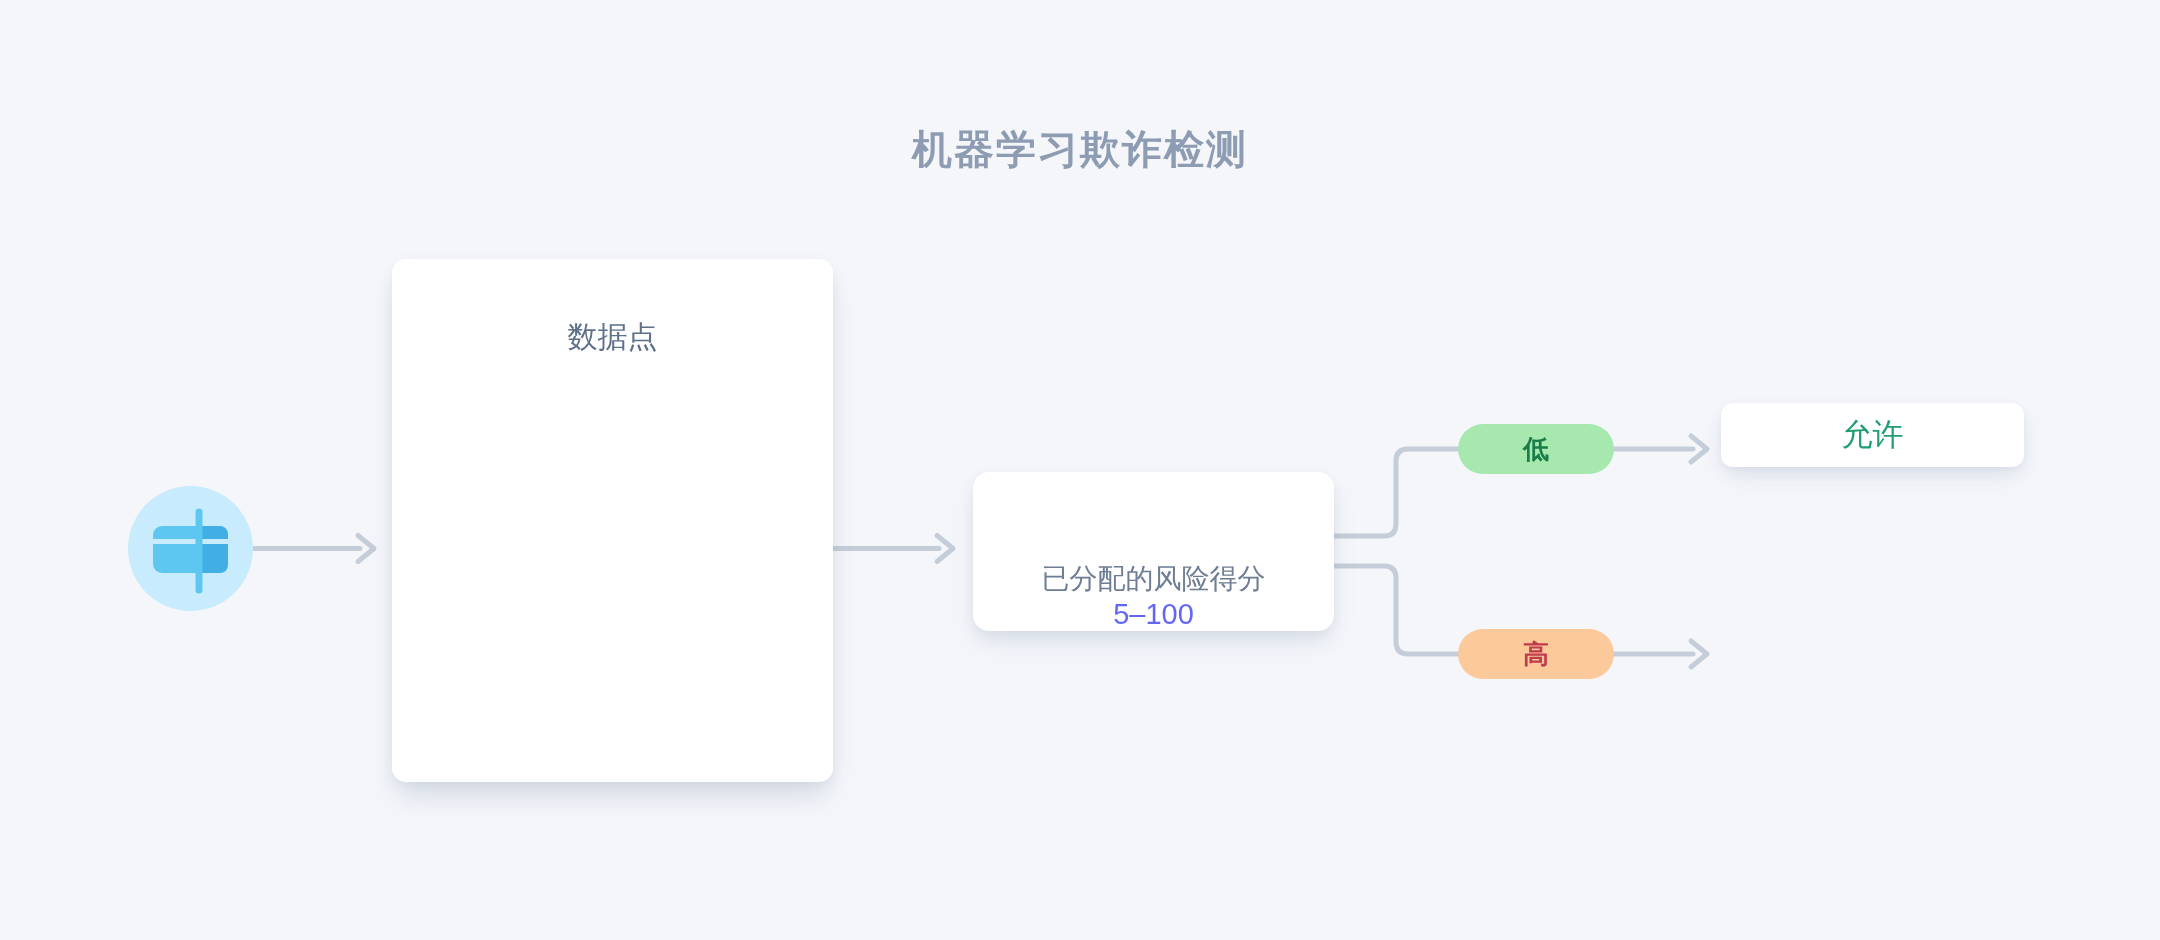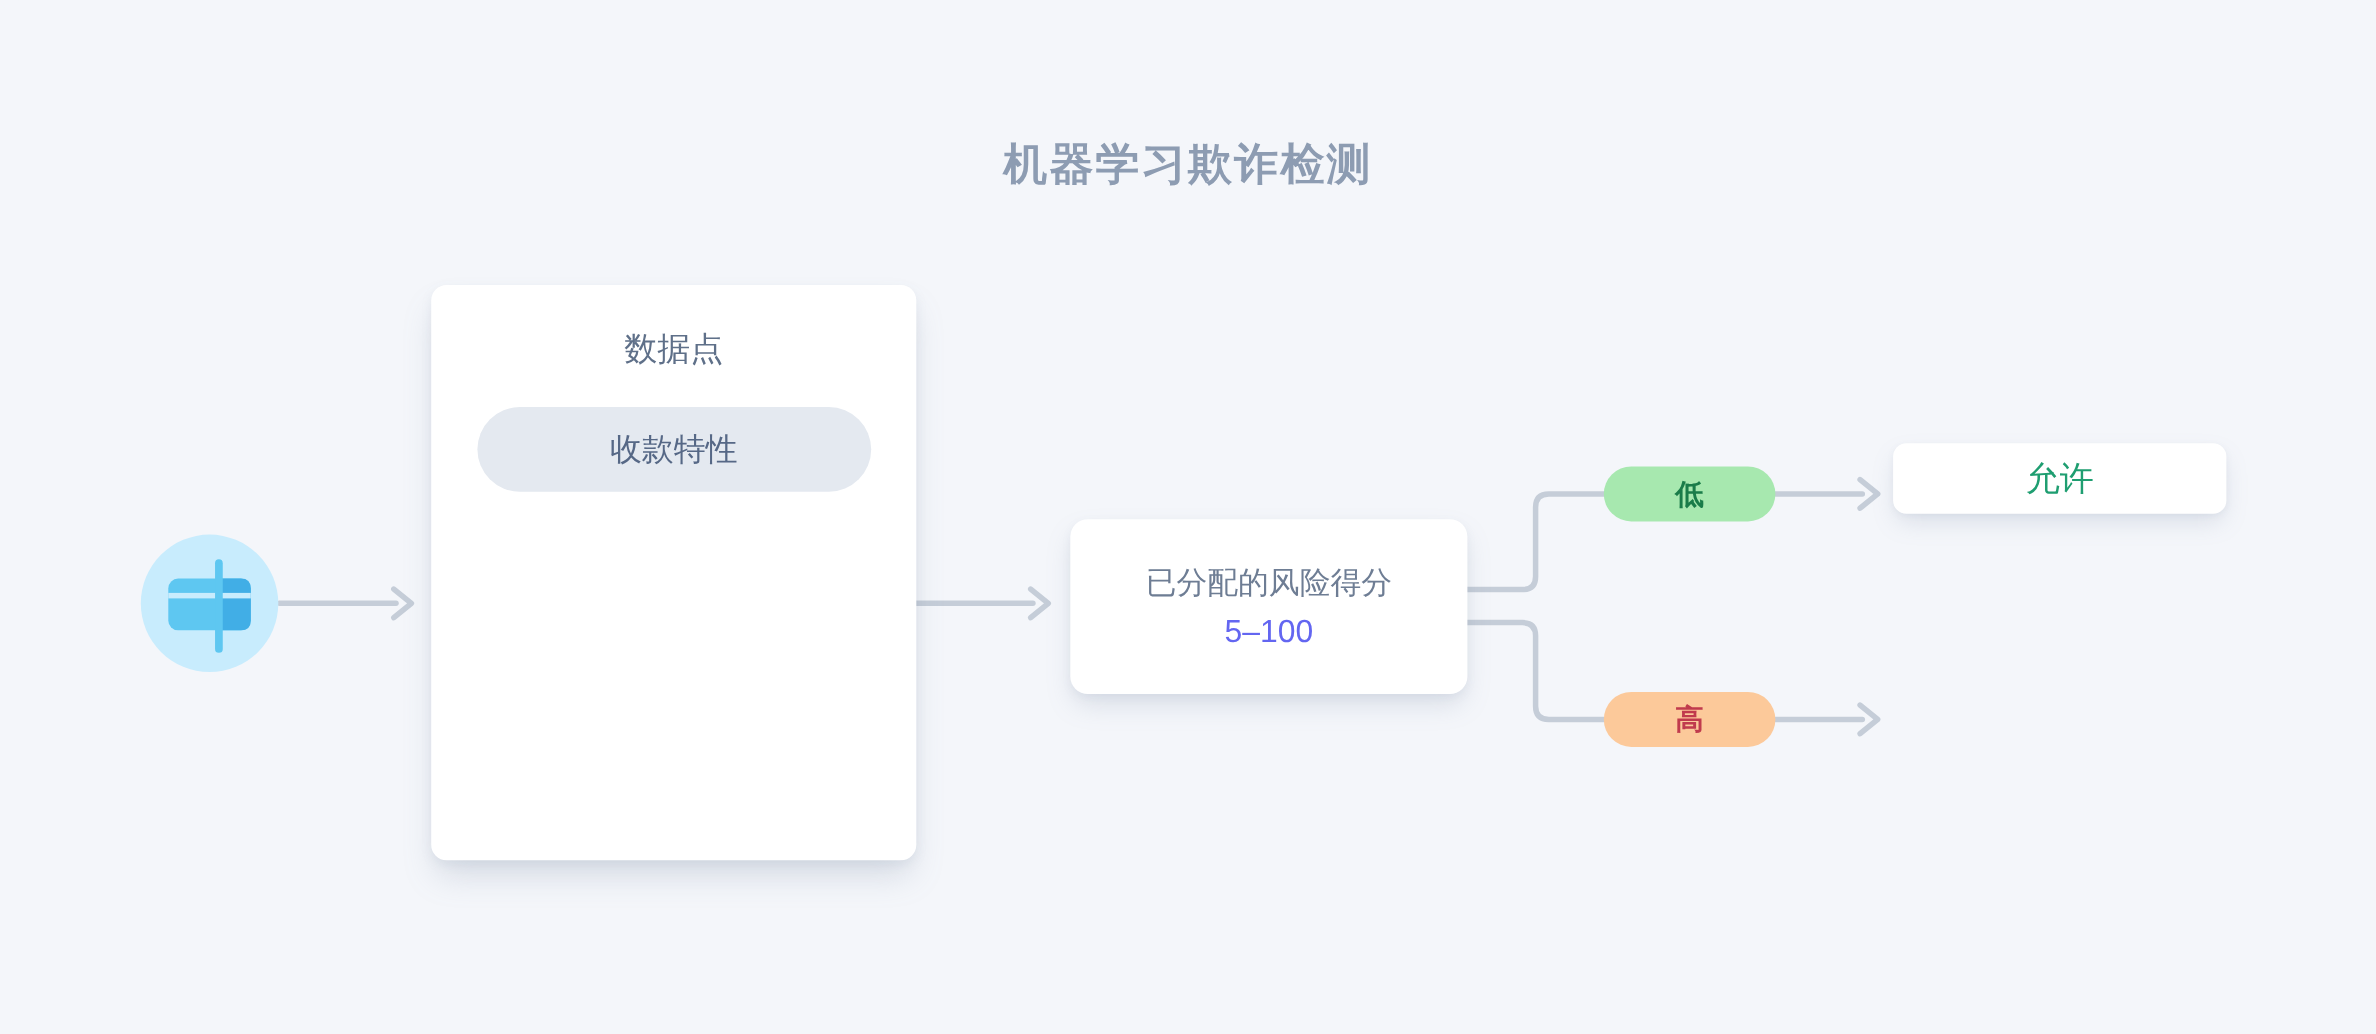--- a/index.html
+++ b/index.html
@@ -49,21 +49,21 @@
     width: 441px;
     height: 523px;
     background: #ffffff;
     border-radius: 14px;
     box-shadow: 0 18px 30px -6px rgba(128,145,170,.28), 0 4px 10px rgba(128,145,170,.10);
     display: flex;
     flex-direction: column;
     align-items: center;
   }
   .dp-header {
-    margin-top: 38px;
+    margin-top: 58px;
     font-size: 30px;
     color: #5f7089;
   }
   .dp-pills {
     margin-top: 32px;
     display: flex;
     flex-direction: column;
     gap: 25px;
   }
   .pill {
@@ -82,22 +82,21 @@
     left: 973px;
     top: 472px;
     width: 361px;
     height: 159px;
     background: #ffffff;
     border-radius: 16px;
     box-shadow: 0 12px 24px -4px rgba(128,145,170,.25), 0 3px 8px rgba(128,145,170,.08);
     display: flex;
     flex-direction: column;
     align-items: center;
-    justify-content: center;
-    gap: 10px;
+    justify-content: flex-end;
   }
   .risk-label { font-size: 28px; color: #6e7d94; }
   .risk-range { font-size: 29px; color: #6366f1; font-weight: 500; }
   .branch-pill {
     position: absolute;
     width: 156px;
     height: 50px;
     border-radius: 25px;
     display: flex;
     align-items: center;
@@ -147,21 +146,20 @@
       <rect x="25" y="40" width="75" height="47" rx="9" fill="#5ec7f1"></rect>
       <path d="M71 40 H91 Q100 40 100 49 V78 Q100 87 91 87 H71 Z" fill="#41aee6"></path>
       <rect x="25" y="53" width="75" height="5" fill="#c8ecfd"></rect>
       <path d="M71 26 V104" stroke="#5ec7f1" stroke-width="7" stroke-linecap="round" fill="none"></path>
     </svg>
   </div>
 
   <div class="dp-card">
     <div class="dp-header">数据点</div>
     <div class="dp-pills">
-      <div class="pill">收款特性</div>
     </div>
   </div>
 
   <div class="risk-node">
     <div class="risk-label">已分配的风险得分</div>
     <div class="risk-range">5–100</div>
   </div>
 
   <div class="branch-pill pill-low">低</div>
   <div class="outcome-box outcome-allow">允许</div>

